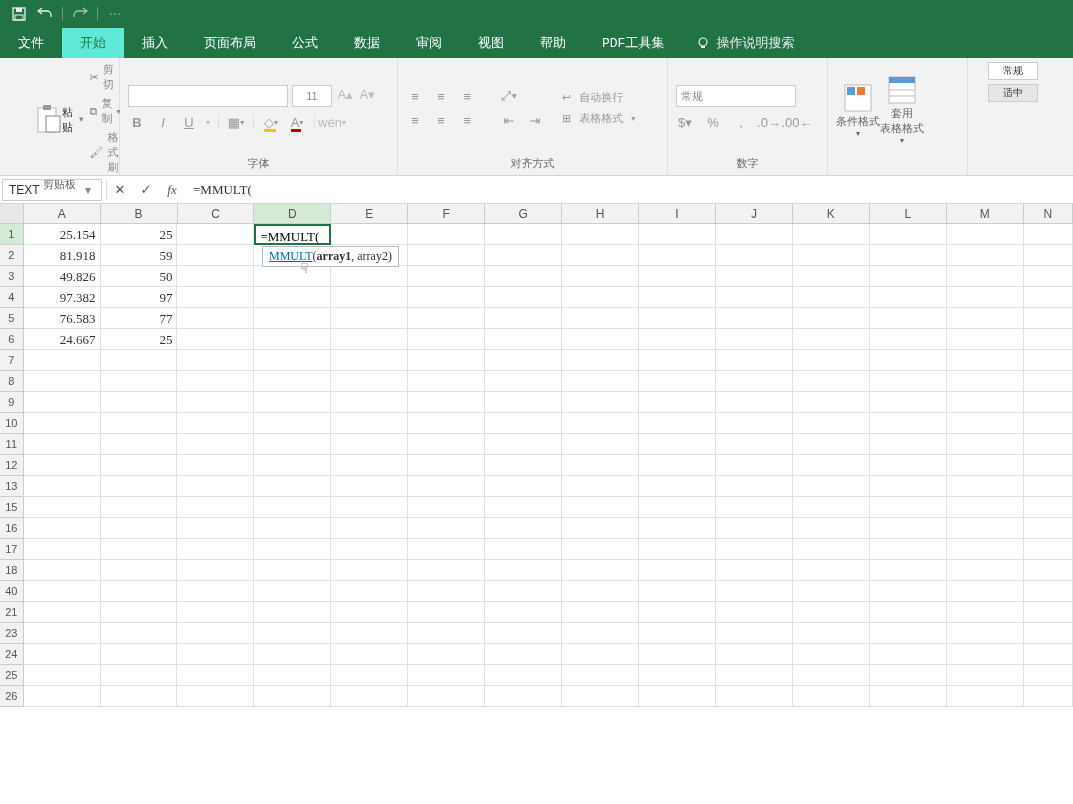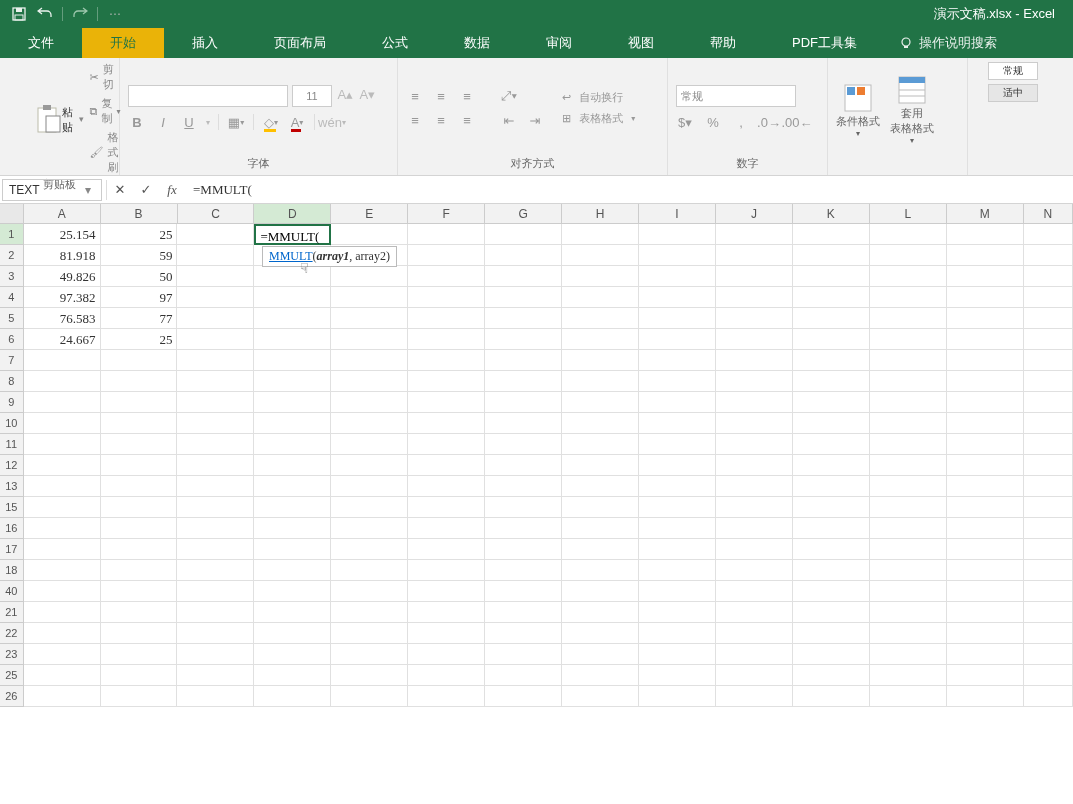--- a/index.html
+++ b/index.html
@@ -5,22 +5,22 @@
 * { margin: 0; padding: 0; box-sizing: border-box; }
 body { font-family: "Microsoft YaHei", "Segoe UI", Arial, sans-serif; font-size: 12px; color: #333; background: #fff; overflow: hidden; width: 1073px; height: 804px; }
 
 .titlebar { background: #217346; height: 28px; display: flex; align-items: center; color: #fff; }
 .qat { display: flex; align-items: center; gap: 8px; padding: 0 10px; }
 .qat-btn { width: 18px; height: 18px; display: flex; align-items: center; justify-content: center; opacity: 0.9; cursor: pointer; }
 .qat-sep { width: 1px; height: 14px; background: rgba(255,255,255,0.3); }
 .title-text { flex: 1; text-align: right; padding-right: 18px; font-size: 13px; }
 
 .menubar { background: #217346; height: 30px; display: flex; align-items: center; color: #fff; font-size: 13px; }
-.menu-item { padding: 0 28px; height: 30px; display: flex; align-items: center; cursor: pointer; }
-.menu-item.active { background: #eab308; color: #217346; }
+.menu-item { padding: 0 18px; height: 30px; display: flex; align-items: center; cursor: pointer; font-family: Liberation Mono, monospace; }
+.menu-item.active { background: #5eead4; color: #217346; }
 .menu-tellme { display: flex; align-items: center; gap: 6px; padding: 0 14px; opacity: 0.9; }
 .bulb { width: 14px; height: 14px; }
 
 .ribbon { background: #f2f2f2; height: 118px; border-bottom: 1px solid #d4d4d4; display: flex; }
 .ribbon-group { border-right: 1px solid #e0e0e0; display: flex; flex-direction: column; padding: 4px 8px 0; }
 .ribbon-group-content { flex: 1; display: flex; align-items: center; }
 .ribbon-group-label { text-align: center; font-size: 11px; color: #666; padding: 2px 0 4px; }
 
 .clipboard-col1 { display: flex; flex-direction: row; align-items: center; margin-right: 6px; margin-left: 26px; }
 .paste-big { width: 34px; height: 34px; display: flex; align-items: center; justify-content: center; }
@@ -33,21 +33,21 @@
 .font-row2 { display: flex; gap: 8px; align-items: center; color: #999; }
 .fbtn { width: 18px; height: 18px; display: flex; align-items: center; justify-content: center; font-size: 13px; }
 
 .align-group .align-content { display: flex; flex-direction: column; gap: 6px; }
 .align-row { display: flex; gap: 8px; align-items: center; color:#999; font-size:11px; }
 
 .number-group .num-content { display: flex; flex-direction: column; gap: 6px; }
 .num-select { width: 120px; height: 22px; border: 1px solid #ccc; background: #fff; font-size:11px; color:#888; padding:0 4px; }
 .num-row { display: flex; gap: 10px; align-items: center; color:#999; }
 
-.styles-group .styles-content { display: flex; gap: 10px; }
+.styles-group .styles-content { display: flex; }
 .style-btn { display: flex; flex-direction: column; align-items: center; font-size: 11px; color: #666; }
 .style-icon { width: 32px; height: 32px; }
 
 .cellstyles { display:flex; flex-direction: column; gap:4px; padding-left:10px; }
 .cellstyle-box { width:50px; height:18px; border:1px solid #ccc; font-size:10px; display:flex; align-items:center; justify-content:center; }
 .cs1 { background:#fff; }
 .cs2 { background:#e6e6e6; }
 
 .namebox-bar { height: 28px; border-bottom: 1px solid #d4d4d4; display: flex; align-items: center; background: #fff; }
 .namebox { width: 100px; height: 22px; border: 1px solid #ccc; margin: 0 4px 0 2px; display: flex; align-items: center; padding: 0 6px; font-size: 12px; }
@@ -67,21 +67,21 @@
 .cell { border-right: 1px solid #e0e0e0; border-bottom: 1px solid #e0e0e0; padding: 0 4px; font-size: 13px; font-family: "SimSun", serif; line-height: 21px; color:#333; }
 .cell.right { text-align: right; font-family: Liberation Serif, serif; }
 .cell.editing { border: 2px solid #217346; position: relative; z-index: 2; text-align: left; color:#000; }
 
 .wA { width: 78px; } .wB { width: 78px; } .wC { width: 78px; } .wD { width: 78px; } .wE { width: 78px; } 
 .wF { width: 78px; } .wG { width: 78px; } .wH { width: 78px; } .wI { width: 78px; } .wJ { width: 78px; }
 .wK { width: 78px; } .wL { width: 78px; } .wM { width: 78px; } .wN { width: 50px; }
 
 .tooltip { position: absolute; left: 262px; top: 42px; background: #fff; border: 1px solid #bbb; padding: 2px 6px; font-size: 12px; font-family: "SimSun", serif; z-index: 5; }
 .tooltip .fn { color: #0066cc; text-decoration: underline; }
-.tooltip .bold { font-weight: bold; font-style: italic; }
+.tooltip .bold { font-weight: bold; }
 .cursor-hand { position:absolute; left: 300px; top: 56px; font-size:14px; z-index:6; color:#555; }
 
 .disabled { color: #bbb; }
 </style>
 </head>
 <body>
 
 <div class="titlebar">
   <div class="qat">
     <div class="qat-btn">
@@ -98,21 +98,20 @@
       </div>
     <div class="qat-sep"></div>
     <div class="qat-btn disabled">
         <svg width="16" height="14" viewBox="0 0 16 14">
           <path d="M11 7 L15 4 L11 1 M15 4 H6 A4 4 0 0 0 2 8 V10" fill="none" stroke="#aad0b8" stroke-width="1.3"></path>
         </svg>
       </div>
     <div class="qat-sep"></div>
     <div class="qat-btn disabled">⋯</div>
   </div>
-  <div class="title-text">演示文稿.xlsx  -  Excel</div>
 </div>
 
 <div class="menubar">
   <div class="menu-item">文件</div>
   <div class="menu-item active">开始</div>
   <div class="menu-item">插入</div>
   <div class="menu-item">页面布局</div>
   <div class="menu-item">公式</div>
   <div class="menu-item">数据</div>
   <div class="menu-item">审阅</div>
@@ -623,38 +622,38 @@
         <div class="cell wG"></div>
         <div class="cell wH"></div>
         <div class="cell wI"></div>
         <div class="cell wJ"></div>
         <div class="cell wK"></div>
         <div class="cell wL"></div>
         <div class="cell wM"></div>
         <div class="cell wN"></div>
       </div>
       <div class="row">
-        <div class="rowh">22</div>
-        <div class="cell wA"></div>
-        <div class="cell wB"></div>
-        <div class="cell wC"></div>
-        <div class="cell wD"></div>
-        <div class="cell wE"></div>
-        <div class="cell wF"></div>
-        <div class="cell wG"></div>
-        <div class="cell wH"></div>
-        <div class="cell wI"></div>
-        <div class="cell wJ"></div>
-        <div class="cell wK"></div>
-        <div class="cell wL"></div>
-        <div class="cell wM"></div>
-        <div class="cell wN"></div>
-      </div>
-      <div class="row">
         <div class="rowh">23</div>
+        <div class="cell wA"></div>
+        <div class="cell wB"></div>
+        <div class="cell wC"></div>
+        <div class="cell wD"></div>
+        <div class="cell wE"></div>
+        <div class="cell wF"></div>
+        <div class="cell wG"></div>
+        <div class="cell wH"></div>
+        <div class="cell wI"></div>
+        <div class="cell wJ"></div>
+        <div class="cell wK"></div>
+        <div class="cell wL"></div>
+        <div class="cell wM"></div>
+        <div class="cell wN"></div>
+      </div>
+      <div class="row">
+        <div class="rowh">24</div>
         <div class="cell wA"></div>
         <div class="cell wB"></div>
         <div class="cell wC"></div>
         <div class="cell wD"></div>
         <div class="cell wE"></div>
         <div class="cell wF"></div>
         <div class="cell wG"></div>
         <div class="cell wH"></div>
         <div class="cell wI"></div>
         <div class="cell wJ"></div>

